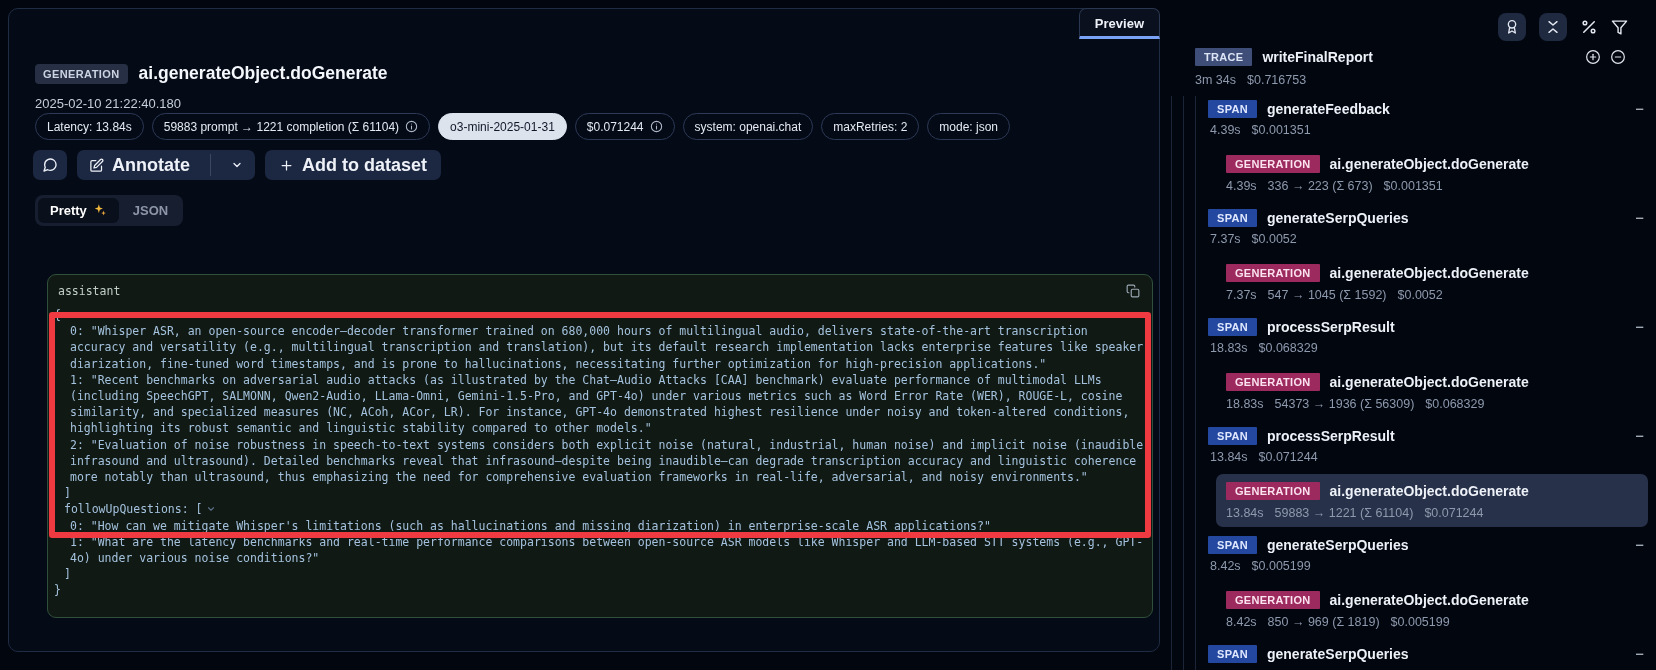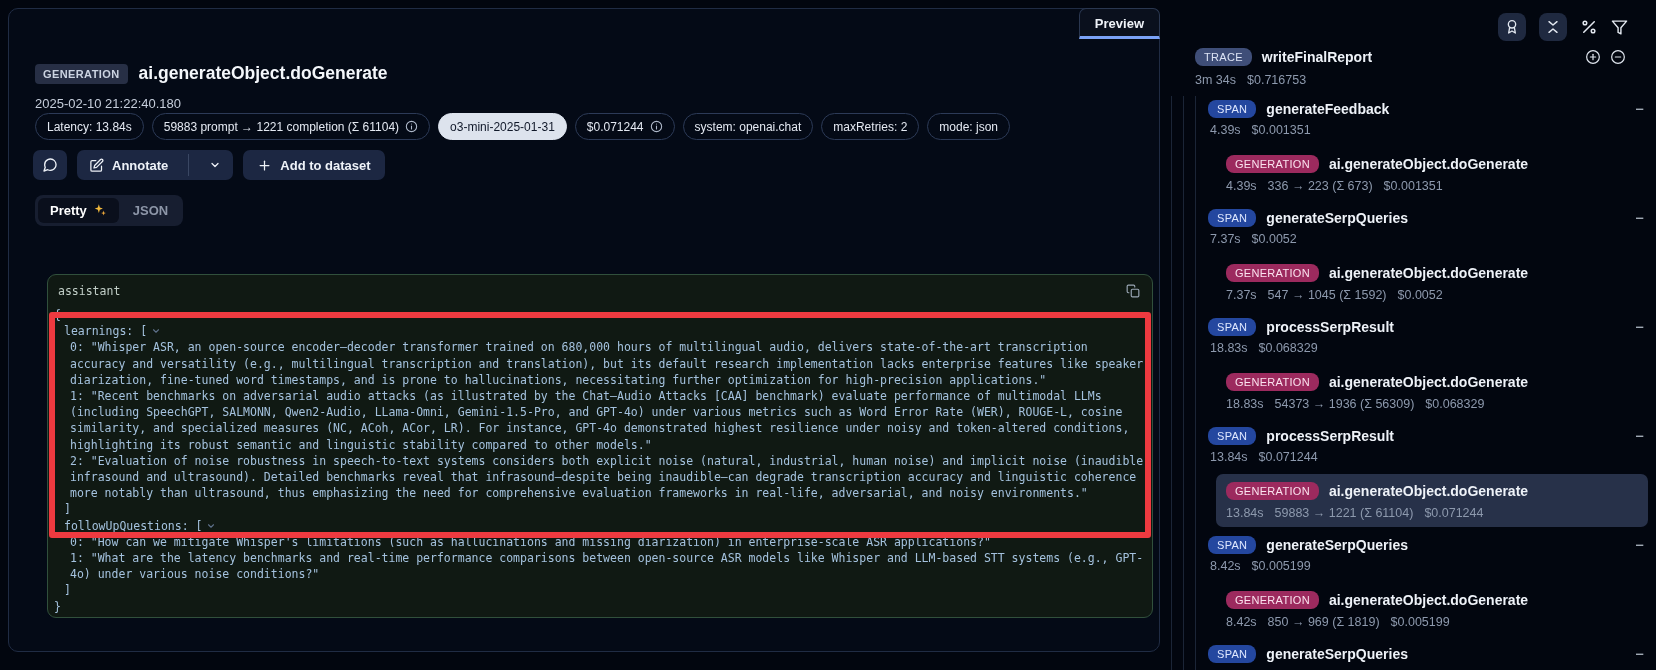--- a/index.html
+++ b/index.html
@@ -31,21 +31,21 @@
   .pill {
     display:flex; align-items:center; gap:6px; height:27px;
     border:1px solid #2c3a57; border-radius:999px; padding:0 11px;
     font-size:12px; font-weight:400; color:#e4e9f2; white-space:nowrap;
   }
   .pill.filled { background:#dde3ed; color:#101829; border-color:#dde3ed; }
   .pill-info { display:flex; color:#aeb8c9; }
   .actions { position:absolute; left:24px; top:141px; display:flex; gap:10px; height:30px; align-items:stretch; }
   .btn {
     background:#1c2742; border-radius:7px; color:#eef2f8; display:flex; align-items:center;
-    gap:8px; padding:0 14px; font-size:13px; font-weight:700; cursor:pointer;text-align:center;
+    gap:8px; padding:0 14px; font-size:18px; font-weight:700; cursor:pointer;text-align:center;
   }
   .btn.icon-only { width:34px; justify-content:center; padding:0; }
   .btn.split { padding:0; }
   .split-main { display:flex; align-items:center; gap:8px; padding:0 12px; }
   .split-div { width:1px; background:#3a4763; align-self:stretch; margin:4px 0; }
   .split-caret { display:flex; align-items:center; padding:0 12px; }
   .view-tabs {
     position:absolute; left:26px; top:186px; background:#171e30; border-radius:8px;
     padding:3px; display:flex; gap:2px;
   }
@@ -75,21 +75,21 @@
     border:6px solid #ee3a40; border-radius:3px; pointer-events:none; z-index:3;
   }
   
   .sb-toolbar { position:absolute; top:13px; right:28px; display:flex; gap:13px; align-items:center; }
   .tool-btn {
     width:28px; height:28px; background:#1f2940; border-radius:8px;
     display:flex; align-items:center; justify-content:center; color:#e3e8f0; cursor:pointer;
   }
   .tool-plain { color:#e3e8f0; display:flex; cursor:pointer; }
   .trace-row { position:absolute; left:1195px; top:48px; width:447px; display:flex; align-items:center; gap:10px; }
-  .badge { font-size:11px; font-weight:400; letter-spacing:.3px; padding:3px 9px; border-radius:8px; white-space:nowrap; }
+  .badge { font-size:11px; font-weight:700; letter-spacing:.3px; padding:3px 9px; border-radius:1px; white-space:nowrap; }
   .badge-trace { background:#3f4e78; color:#dde4f5; }
   .badge-span { background:#24479f; color:#dfe8ff; }
   .badge-gen { background:#9c2a5e; color:#fbe3ef; }
   .rtitle { font-size:14px; font-weight:600; color:#eef2f8; white-space:nowrap; }
   .trace-icons { margin-left:auto; display:flex; gap:9px; color:#dfe5ee; padding-right:16px; }
   .trace-metrics { position:absolute; left:1195px; top:73px; }
   .metrics { font-size:12.5px; color:#8d99ad; display:flex; gap:11px; white-space:nowrap; }
   .tree { position:absolute; left:1208px; top:96px; width:440px; }
   .group { margin-bottom:1px; }
   .row { display:flex; align-items:center; gap:10px; height:25px; }
@@ -209,23 +209,20 @@
         <svg width="14" height="14" viewBox="0 0 24 24" fill="none" stroke="currentColor" stroke-width="2" stroke-linecap="round" stroke-linejoin="round">
             <rect x="9" y="9" width="13" height="13" rx="2"></rect>
             <path d="M5 15H4a2 2 0 0 1-2-2V4a2 2 0 0 1 2-2h9a2 2 0 0 1 2 2v1"></path>
           </svg>
       </span>
     </div>
     <div class="msg-body" id="json-body">
         <div class="jline "><span>{</span><span class="chev"><svg width="10" height="10" viewBox="0 0 24 24" fill="none" stroke="#5d7089" stroke-width="2.6" stroke-linecap="round" stroke-linejoin="round">
               <path d="M6 9l6 6 6-6"></path>
             </svg></span></div>
-        <div class="jline ind1"><span>learnings: [</span><span class="chev"><svg width="10" height="10" viewBox="0 0 24 24" fill="none" stroke="#5d7089" stroke-width="2.6" stroke-linecap="round" stroke-linejoin="round">
-              <path d="M6 9l6 6 6-6"></path>
-            </svg></span></div>
         <div class="jline ind2"><span>0: "Whisper ASR, an open-source encoder–decoder transformer trained on 680,000 hours of multilingual audio, delivers state-of-the-art transcription accuracy and versatility (e.g., multilingual transcription and translation), but its default research implementation lacks enterprise features like speaker diarization, fine-tuned word timestamps, and is prone to hallucinations, necessitating further optimization for high-precision applications."</span></div>
         <div class="jline ind2"><span>1: "Recent benchmarks on adversarial audio attacks (as illustrated by the Chat–Audio Attacks [CAA] benchmark) evaluate performance of multimodal LLMs (including SpeechGPT, SALMONN, Qwen2-Audio, LLama-Omni, Gemini-1.5-Pro, and GPT-4o) under various metrics such as Word Error Rate (WER), ROUGE-L, cosine similarity, and specialized measures (NC, ACoh, ACor, LR). For instance, GPT-4o demonstrated highest resilience under noisy and token-altered conditions, highlighting its robust semantic and linguistic stability compared to other models."</span></div>
         <div class="jline ind2"><span>2: "Evaluation of noise robustness in speech-to-text systems considers both explicit noise (natural, industrial, human noise) and implicit noise (inaudible infrasound and ultrasound). Detailed benchmarks reveal that infrasound—despite being inaudible—can degrade transcription accuracy and linguistic coherence more notably than ultrasound, thus emphasizing the need for comprehensive evaluation frameworks in real-life, adversarial, and noisy environments."</span></div>
         <div class="jline ind1"><span>]</span></div>
         <div class="jline ind1"><span>followUpQuestions: [</span><span class="chev"><svg width="10" height="10" viewBox="0 0 24 24" fill="none" stroke="#5d7089" stroke-width="2.6" stroke-linecap="round" stroke-linejoin="round">
               <path d="M6 9l6 6 6-6"></path>
             </svg></span></div>
         <div class="jline ind2"><span>0: "How can we mitigate Whisper's limitations (such as hallucinations and missing diarization) in enterprise-scale ASR applications?"</span></div>
         <div class="jline ind2"><span>1: "What are the latency benchmarks and real-time performance comparisons between open-source ASR models like Whisper and LLM-based STT systems (e.g., GPT-4o) under various noise conditions?"</span></div>
         <div class="jline ind1"><span>]</span></div>

